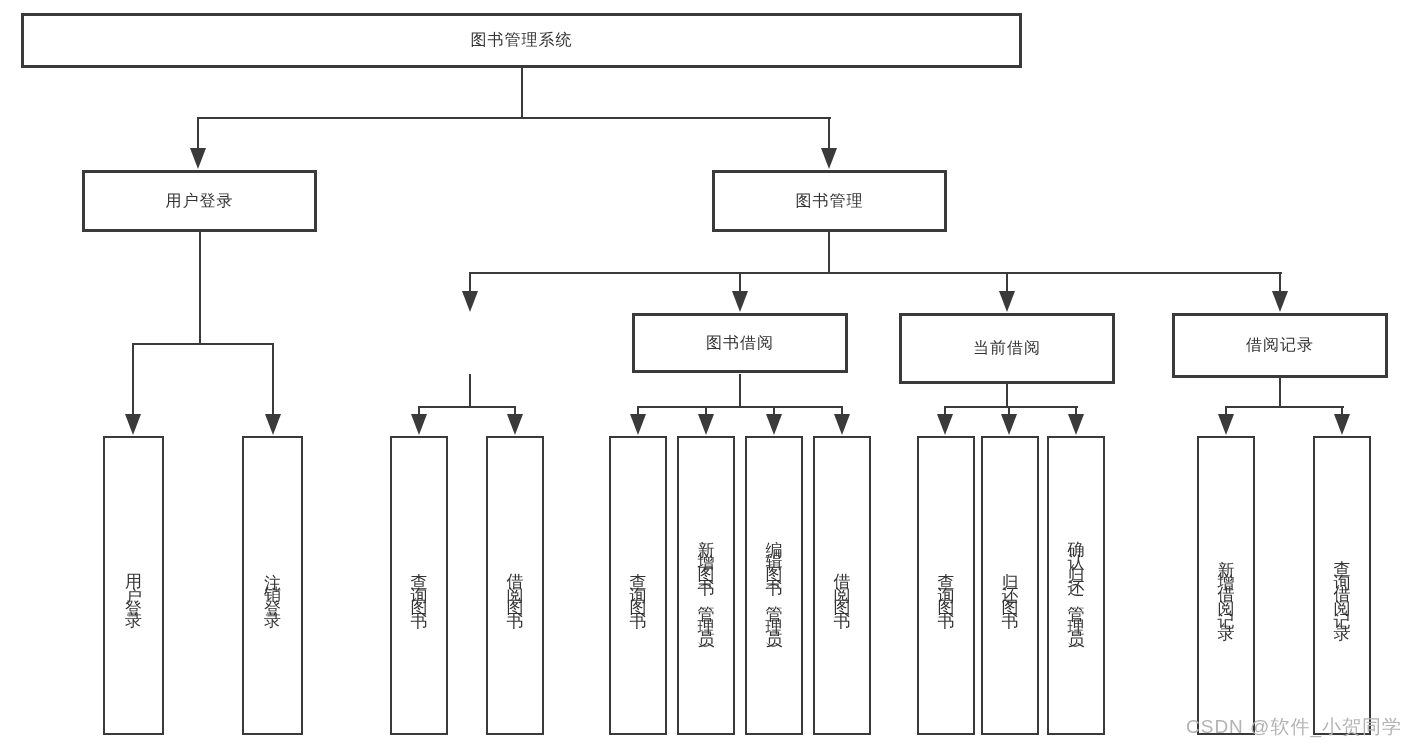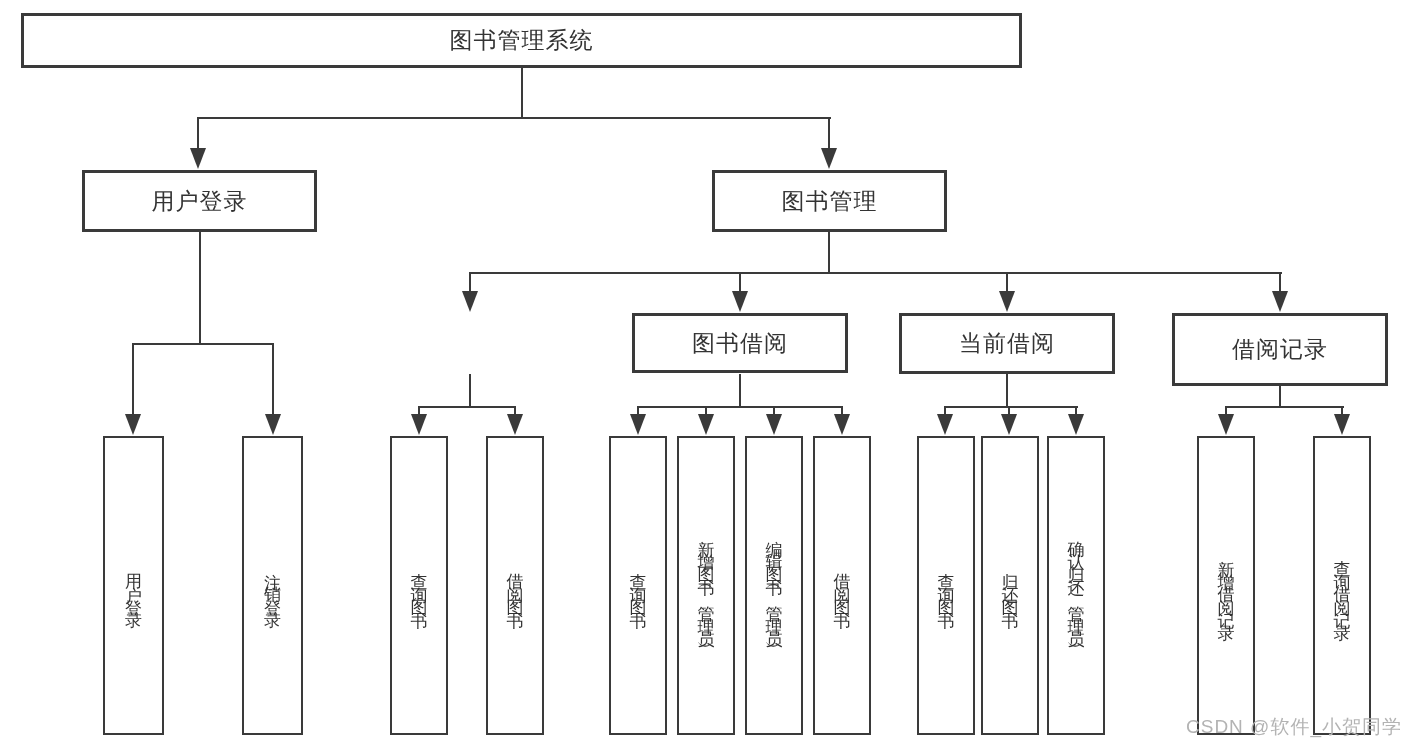--- a/index.html
+++ b/index.html
@@ -4,21 +4,21 @@
 <style>
   html,body{margin:0;padding:0;background:#fff;}
   .stage{
     position:relative;width:1405px;height:747px;background:#fff;overflow:hidden;
     font-family:"Liberation Sans",sans-serif;color:#333;
   }
   .node{
     position:absolute;box-sizing:border-box;border:3px solid #3a3a3a;background:#fff;
     display:flex;align-items:center;justify-content:center;
   }
-  .node .hlabel{font-size:23px;color:#333;letter-spacing:1px;white-space:nowrap;}
+  .node .hlabel{font-size:16px;color:#333;letter-spacing:1px;white-space:nowrap;}
   .leaf{border-width:2.5px;}
   .vtext{
     writing-mode:vertical-rl;text-orientation:mixed;
     font-size:17px;letter-spacing:13px;color:#333;line-height:1;
   }
   .vl{position:absolute;width:2px;background:#3a3a3a;}
   .hl{position:absolute;height:2px;background:#3a3a3a;}
   .arrow{
     position:absolute;width:0;height:0;
     border-left:8px solid transparent;border-right:8px solid transparent;
@@ -100,24 +100,24 @@
   <div class="node" style="left:82px;top:170px;width:235px;height:62px;">
     <span class="hlabel">用户登录</span>
   </div>
   <div class="node" style="left:712px;top:170px;width:235px;height:62px;">
     <span class="hlabel">图书管理</span>
   </div>
 
   <div class="node" style="left:632px;top:313px;width:216px;height:60px;">
     <span class="hlabel">图书借阅</span>
   </div>
-  <div class="node" style="left:899px;top:313px;width:216px;height:61px;">
+  <div class="node" style="left:899px;top:313px;width:216px;height:71px;">
     <span class="hlabel">当前借阅</span>
   </div>
-  <div class="node" style="left:1172px;top:313px;width:216px;height:73px;">
+  <div class="node" style="left:1172px;top:313px;width:216px;height:65px;">
     <span class="hlabel">借阅记录</span>
   </div>
 
   <div class="node leaf" style="left:103px;top:436px;width:61px;height:299px;">
     <span class="vtext">用户登录</span>
   </div>
   <div class="node leaf" style="left:242px;top:436px;width:61px;height:299px;">
     <span class="vtext">注销登录</span>
   </div>
 

